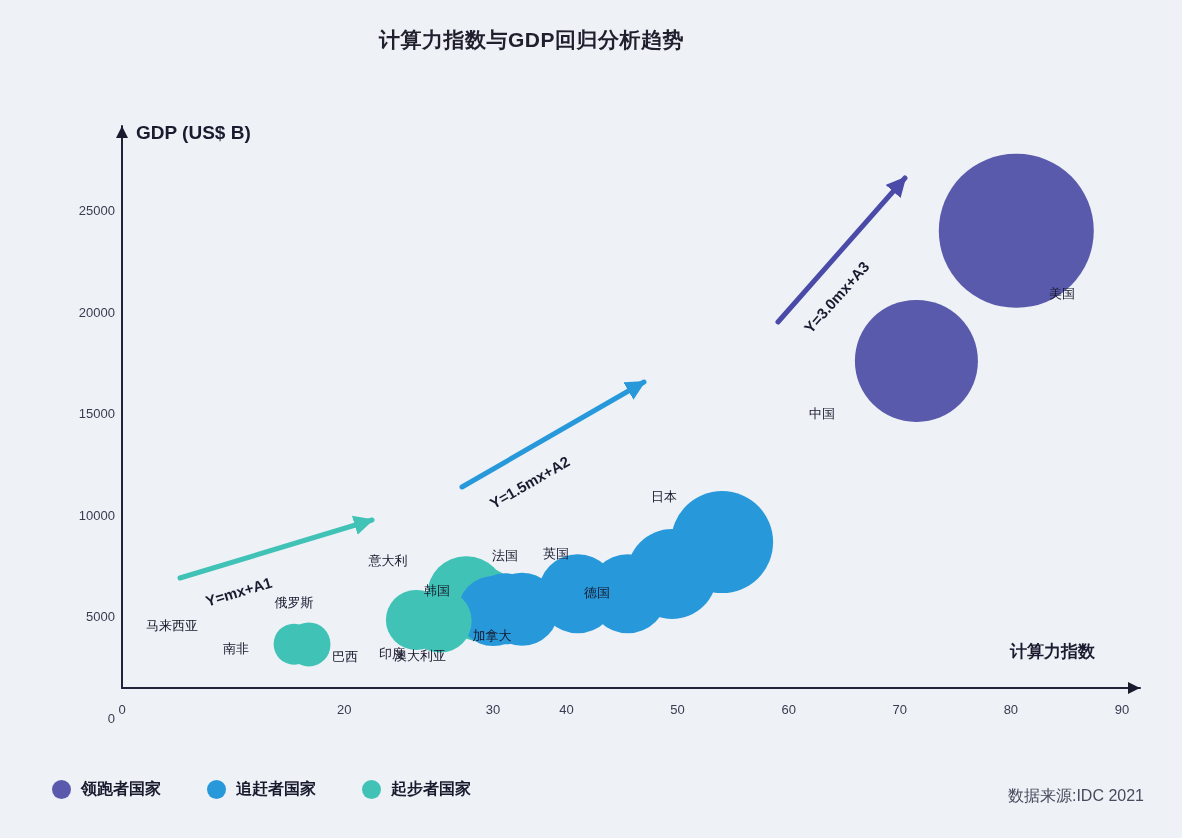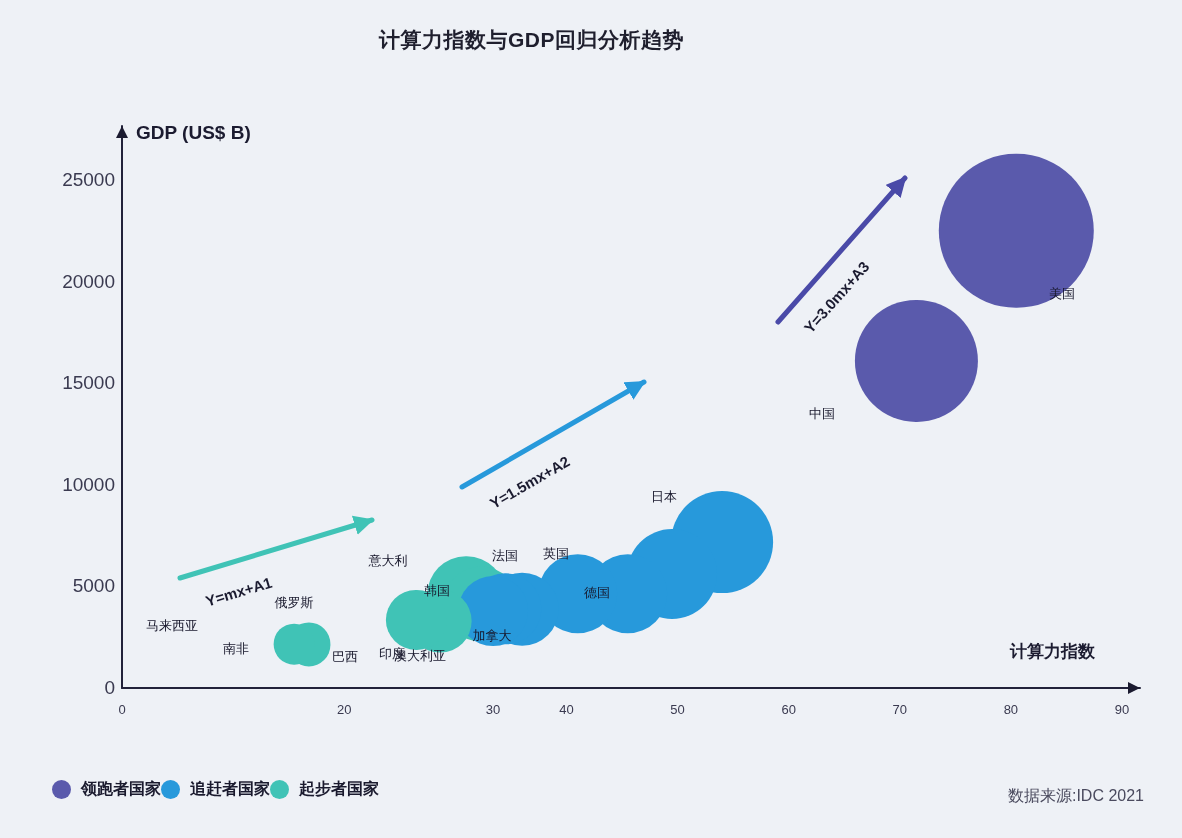--- a/index.html
+++ b/index.html
@@ -46,24 +46,25 @@
     top: 640px;
     font-size: 17px;
     font-weight: 600;
     color: #1b1b30;
     white-space: nowrap;
   }
   .ytick {
     position: absolute;
     right: 0;
     text-align: right;
-    font-size: 19px;
+    font-size: 13px;
     color: #3a3a50;
     transform: translateY(-50%);
     white-space: nowrap;
+    margin-top: 30px;
   }
   .ytick-wrap {
     position: absolute;
     left: 55px;
     width: 60px;
     top: 0; height: 600px;
   }
   .xtick {
     position: absolute;
     top: 0;
@@ -99,20 +100,21 @@
     white-space: nowrap;
     color: #1b1b30;
     transform-origin: left center;
   }
   .legend {
     position: absolute;
     left: 52px;
     top: 779px;
     display: flex;
     align-items: flex-end;
+    gap: 46px;
   }
   .legend-item {
     display: flex;
     align-items: center;
     gap: 10px;
   }
   .legend-swatch {
     width: 19px;
     height: 19px;
     border-radius: 50%;

